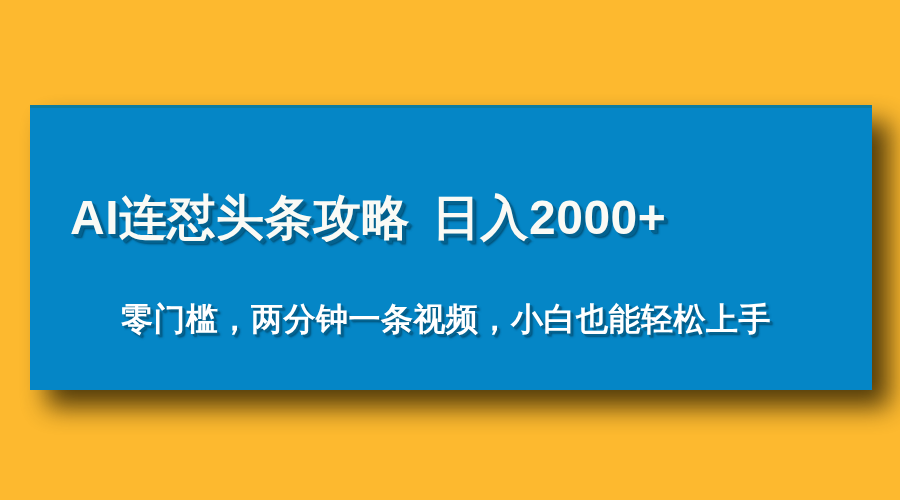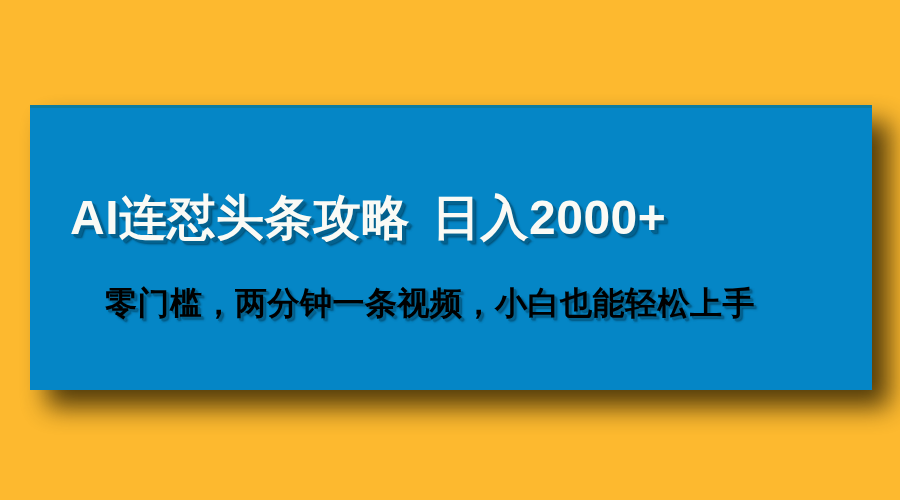--- a/index.html
+++ b/index.html
@@ -83,27 +83,27 @@
   .headline .gap {
     display: inline-block;
     width: 22px;
   }
 
   .subhead {
     position: absolute;
     left: 75px;
     top: 178px;
     width: 740px;
-    margin: 0;
+    margin: 16px;
     font-family: "Liberation Sans", "DejaVu Sans", sans-serif;
     font-size: 32px;
     font-weight: bold;
     line-height: 1.1;
     letter-spacing: 0.5px;
-    color: #000000;
+    color: #ffffff;
     white-space: nowrap;
     text-shadow:
       2px 2px 0 #04628f,
       3px 3px 2px rgba(2, 60, 90, 0.7);
   }
 </style>
 </head>
 <body>
 
 <div id="poster">

